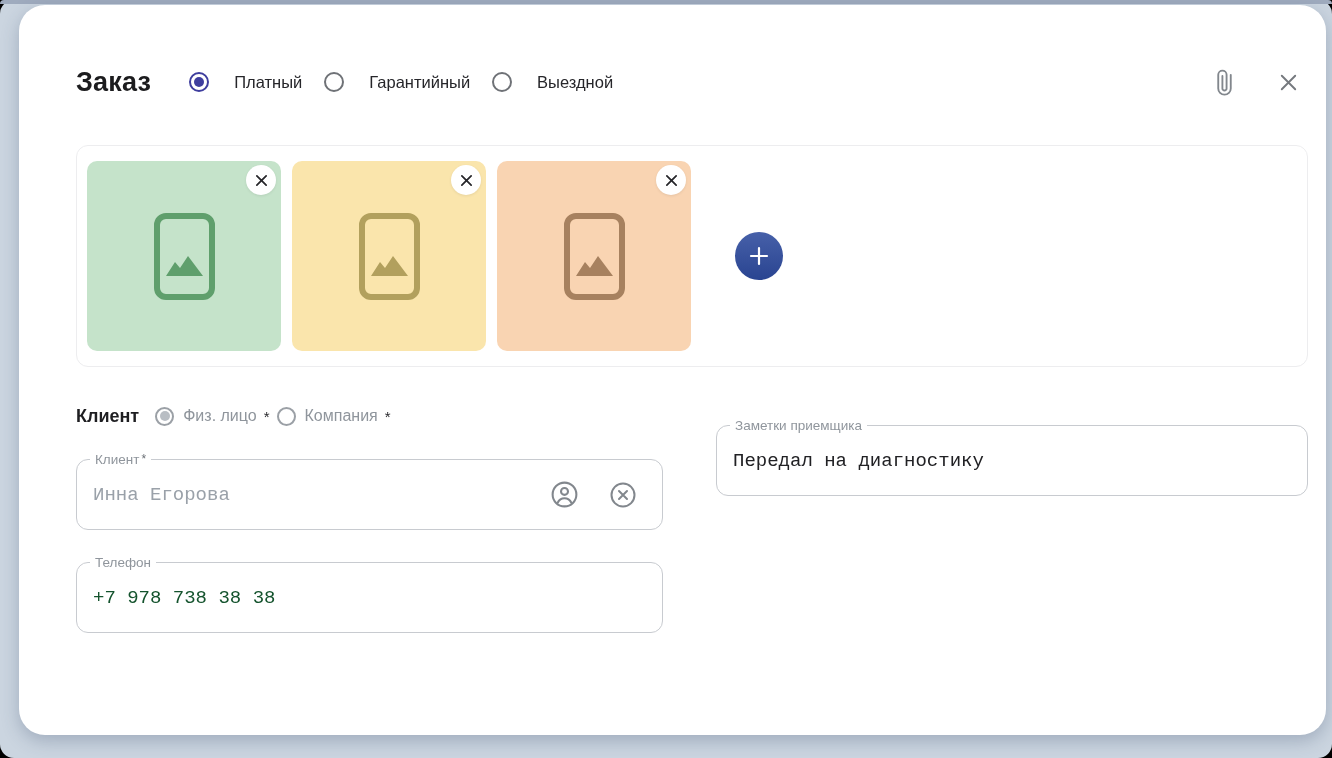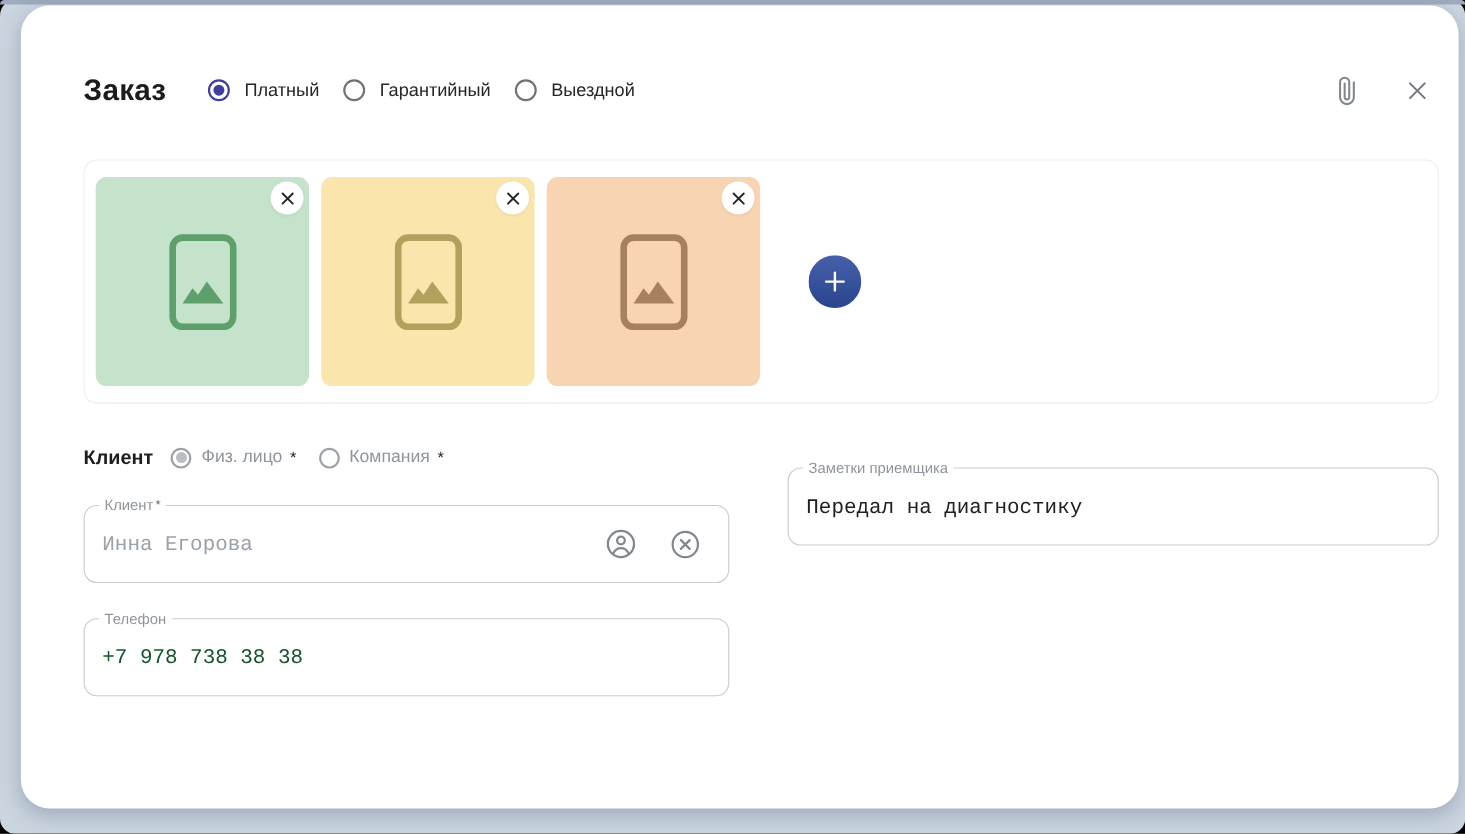--- a/index.html
+++ b/index.html
@@ -12,21 +12,21 @@
   html,body{width:1332px;height:758px;}
   body{background:#000;font-family:"Liberation Sans",sans-serif;position:relative;overflow:hidden;}
   .backdrop{position:absolute;inset:0;background:var(--backdrop);border-radius:14px;}
   .backdrop::before{content:"";position:absolute;top:0;left:0;right:0;height:4px;background:var(--backdrop-edge);border-radius:14px 14px 0 0;}
   .modal{position:absolute;left:19px;top:5px;width:1307px;height:730px;background:#fff;border-radius:26px;
     padding:0 18px 0 57px;overflow:hidden;box-shadow:0 6px 18px rgba(50,70,100,.28);}
   
   .modal-header{margin-top:58px;display:flex;align-items:center;height:38px;}
   .page-title{font-size:27px;font-weight:700;color:#1c1c1e;letter-spacing:.2px;margin-right:38px;}
   .radio-group{display:flex;align-items:center;gap:22px;}
-  .radio{display:flex;align-items:center;gap:13px;cursor:pointer;}
+  .radio{display:flex;align-items:center;gap:25px;cursor:pointer;}
   .rb{width:20px;height:20px;border-radius:50%;border:2px solid #6f7277;position:relative;flex:none;}
   .rb.selected{border-color:var(--accent);}
   .rb.selected::after{content:"";position:absolute;left:50%;top:50%;transform:translate(-50%,-50%);
     width:10px;height:10px;border-radius:50%;background:var(--accent);}
   .rb.gray{border-color:#9ba0a6;}
   .rb.gray.selected::after{background:#b9bec4;}
   .rb-label{font-size:16.5px;color:#26262a;}
   .spacer{flex:1;}
   .icon-btn{background:none;border:none;cursor:pointer;color:#82878d;display:flex;align-items:center;padding:2px;}
   .hdr-icons{display:flex;align-items:center;gap:36px;margin-right:6px;}
@@ -42,21 +42,21 @@
     display:flex;align-items:center;justify-content:center;cursor:pointer;color:#26262a;box-shadow:0 1px 3px rgba(0,0,0,.08);}
   .add-btn{width:48px;height:48px;border-radius:50%;border:none;background:var(--add-btn);
     background-image:linear-gradient(180deg,rgba(255,255,255,.12),rgba(0,0,0,.08));
     color:#fff;display:flex;align-items:center;justify-content:center;cursor:pointer;margin-left:33px;flex:none;}
   
   .columns{margin-top:32px;display:flex;gap:53px;}
   .col-left{width:587px;flex:none;}
   .col-right{flex:1;}
   .section-header{display:flex;align-items:center;gap:16px;height:34px;}
   .section-title{font-size:18px;font-weight:700;color:#1e1e21;}
-  .sub-radios{display:flex;align-items:center;gap:20px;}
+  .sub-radios{display:flex;align-items:center;gap:7px;}
   .sub-radio{display:flex;align-items:center;gap:9px;cursor:pointer;}
   .sub-radio .rb{width:19px;height:19px;}
   .sub-label{font-size:16px;color:#8f959c;}
   .req{color:#2a2a2e;font-size:15px;margin-left:3px;}
   .fields{margin-top:26px;display:flex;flex-direction:column;gap:32px;}
   .field{position:relative;height:71px;border:1px solid #c8cbd0;border-radius:12px;background:#fff;}
   .field-label{position:absolute;top:-9px;left:13px;background:#fff;padding:0 5px;font-size:13.5px;color:#8f959c;
     display:flex;align-items:center;line-height:17px;}
   .field-label .req{font-size:12px;margin-left:2px;color:#6a6f75;}
   .field-input{position:absolute;inset:0;width:100%;height:100%;border:none;outline:none;background:transparent;

